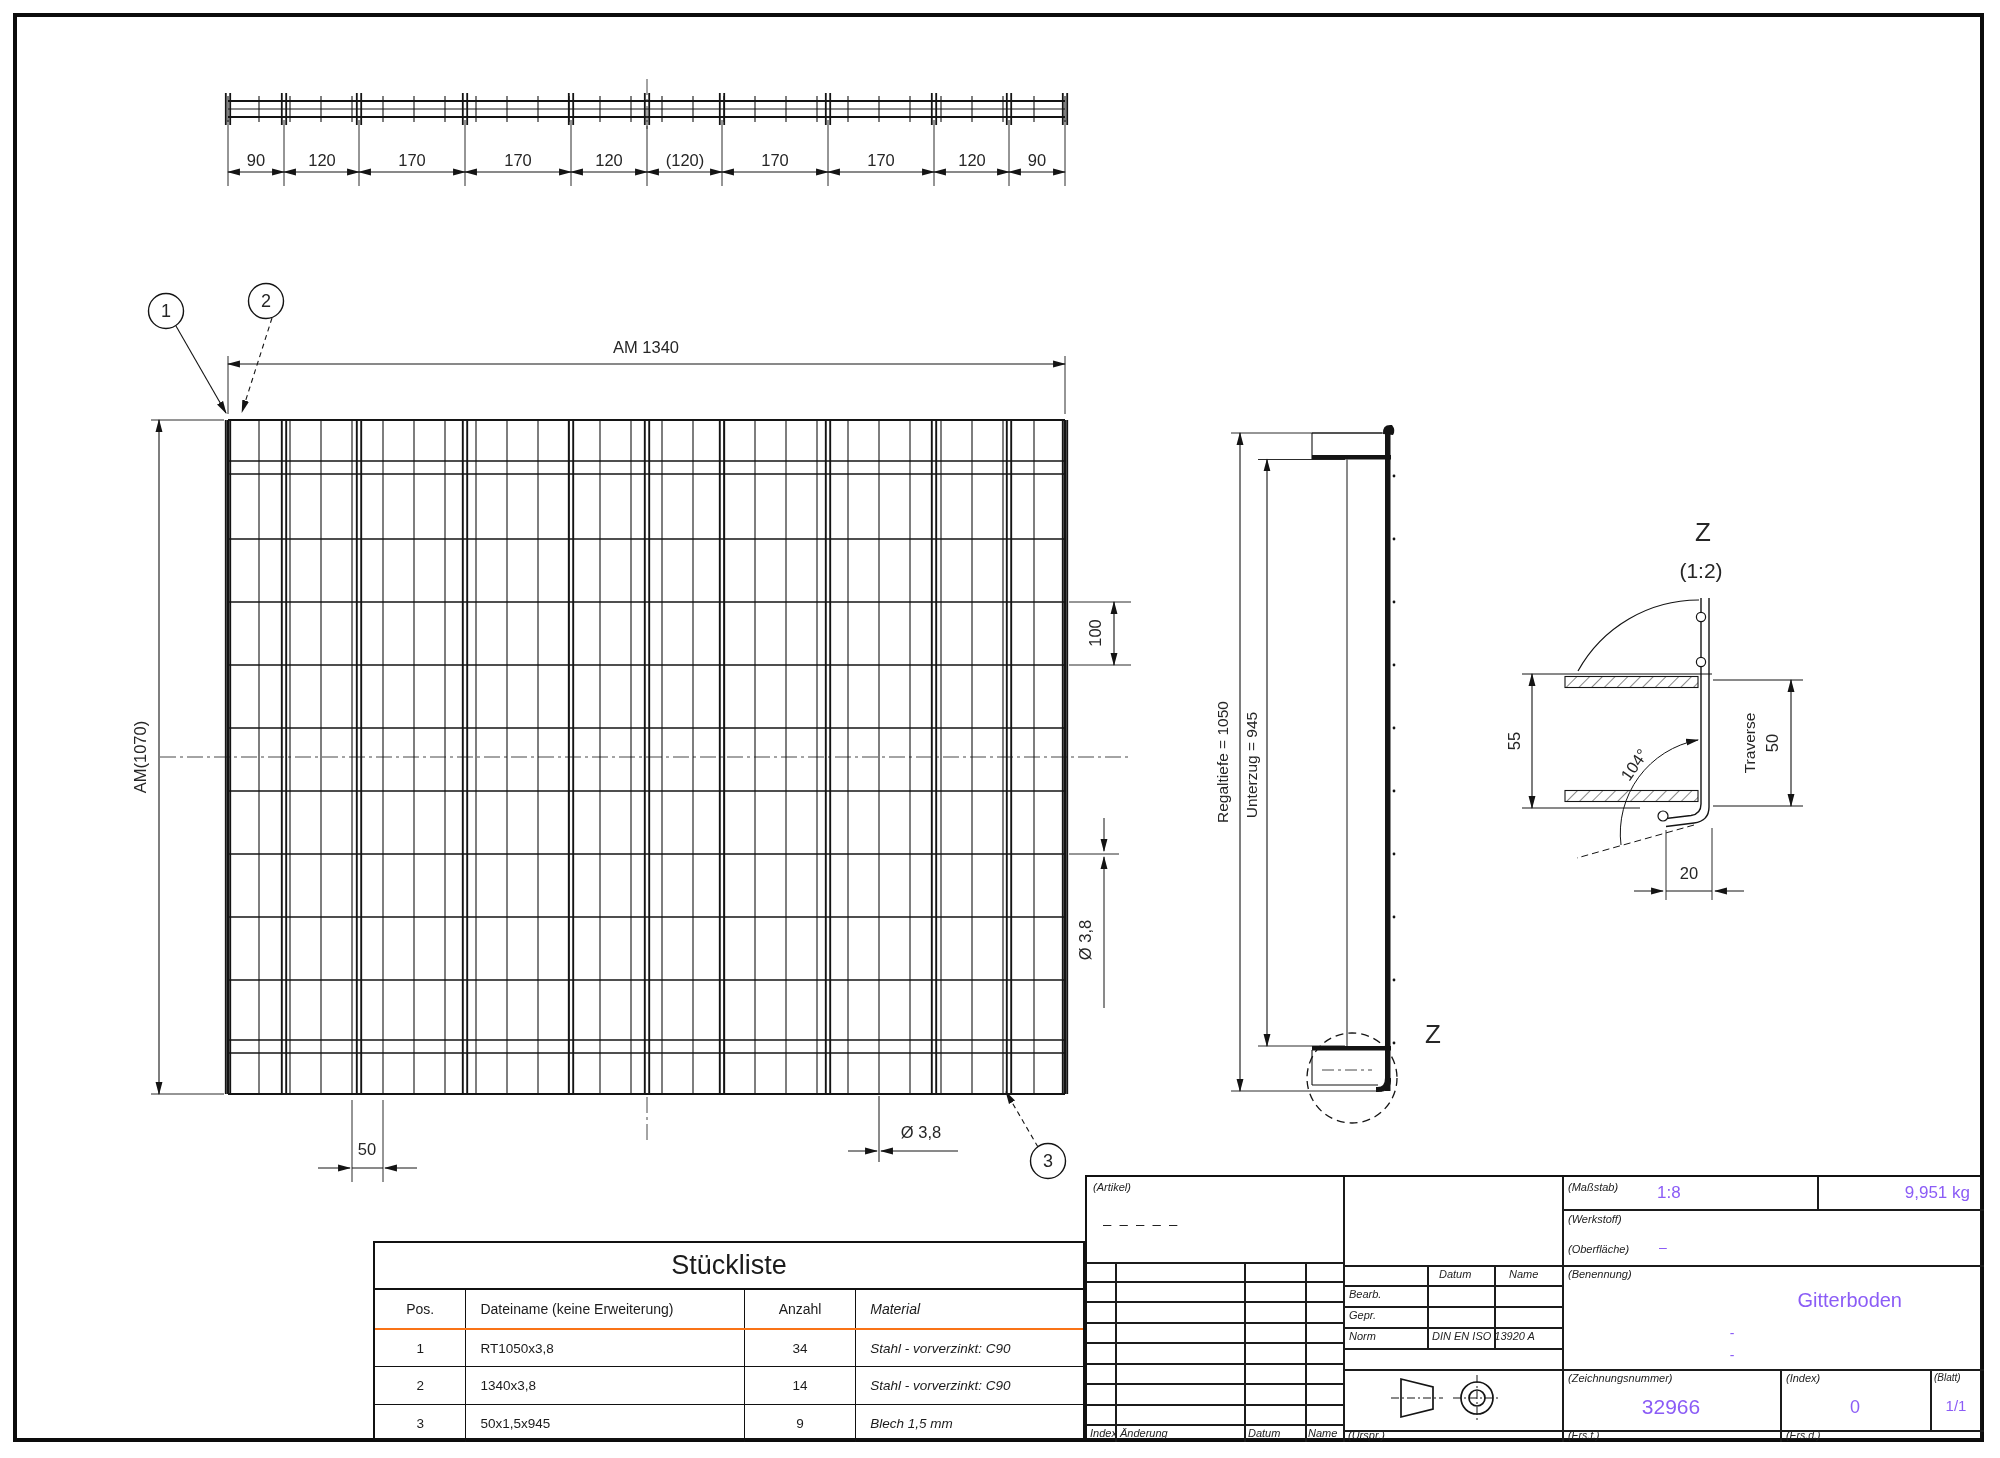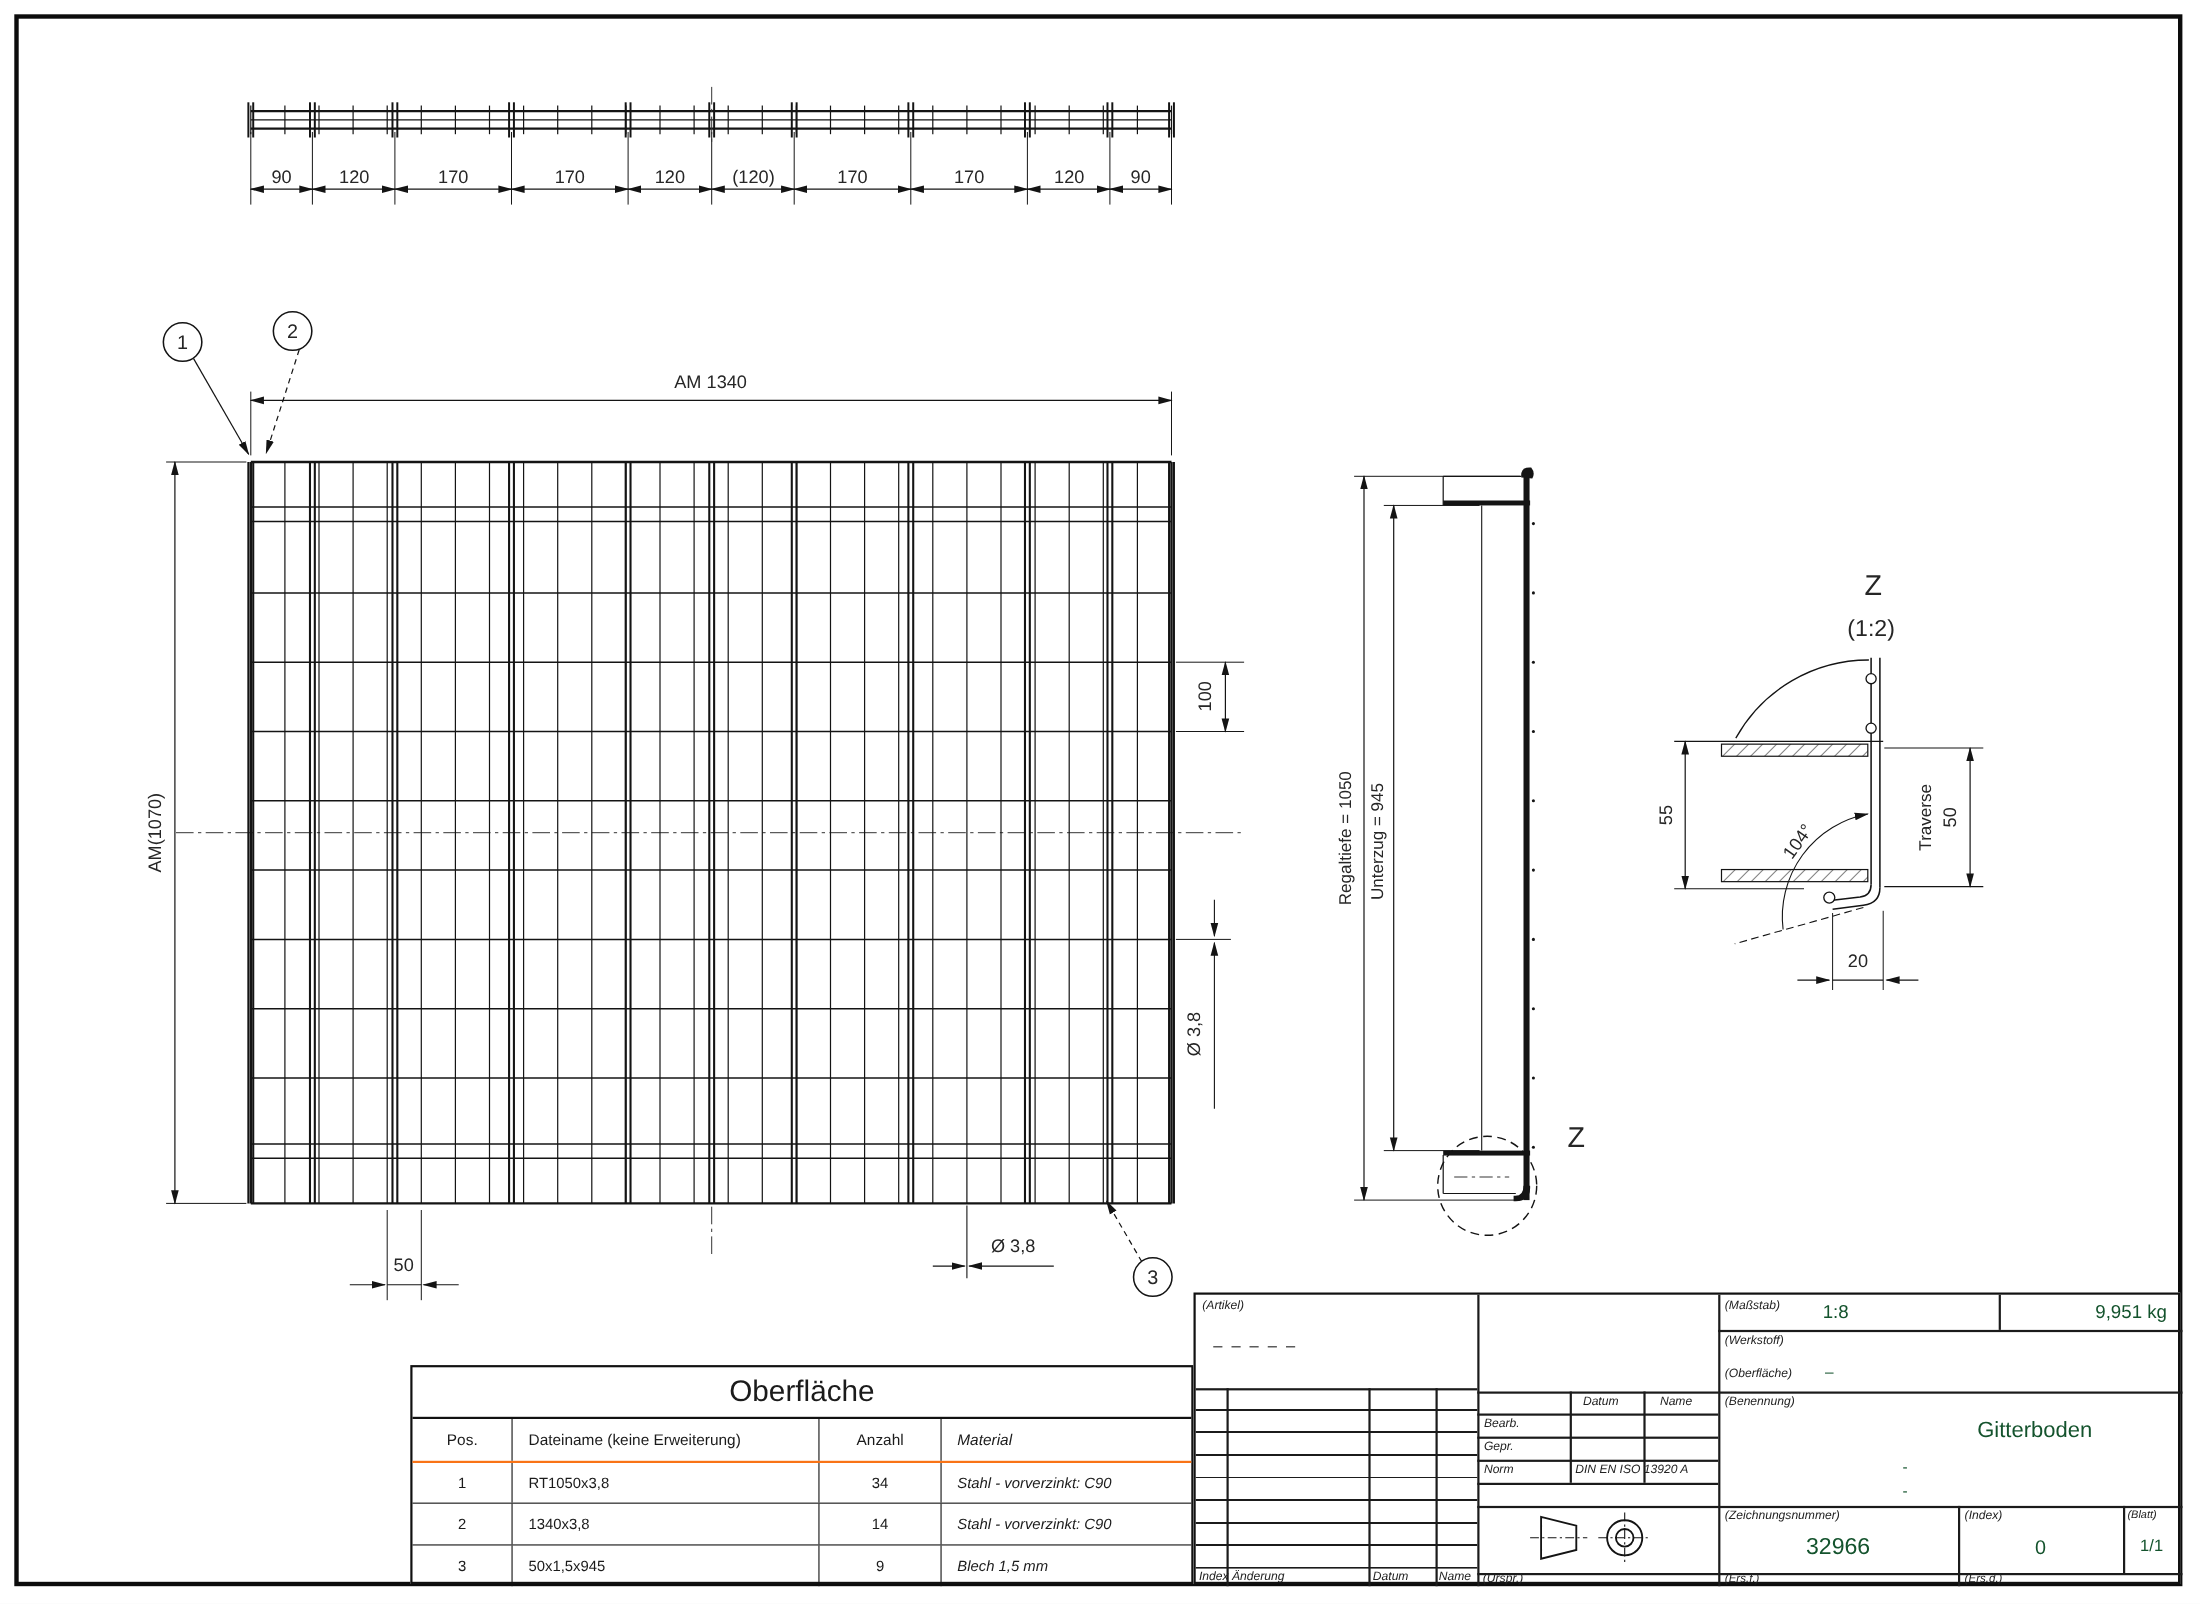--- a/index.html
+++ b/index.html
@@ -29,21 +29,21 @@
   .c-mat{width:228px;font-style:italic;}
   .phead{height:40px;border-bottom:2px solid #f97316;}
   .phead .pcell{font-size:14px;}
   .pdata{height:37.3px;}
   
   .tblock{position:absolute;left:1085px;top:1175px;width:897px;height:265px;
           border:2.4px solid #111;box-sizing:border-box;background:#fff;}
   .hl{position:absolute;background:#1b1b1b;height:1.7px;}
   .vl{position:absolute;background:#1b1b1b;width:1.7px;}
   .lab{position:absolute;font-size:11px;color:#222;white-space:nowrap;font-style:italic;}
-  .val{position:absolute;color:#14532d;white-space:nowrap;}
+  .val{position:absolute;color:#8b5cf6;white-space:nowrap;}
   .dashes{position:absolute;font-size:15px;letter-spacing:2px;color:#222;}
   .revrows{position:absolute;left:0;top:85px;width:256px;height:164px;
            background:repeating-linear-gradient(to bottom,transparent 0,transparent 18.8px,#1b1b1b 18.8px,#1b1b1b 20.5px);}
 </style>
 </head>
 <body>
 
 <div class="frame"></div>
 
 <svg id="dwg" width="2000" height="1458" viewBox="0 0 2000 1458" style="position:absolute;left:0;top:0">
@@ -347,21 +347,21 @@
     <line x1="1666" y1="830" x2="1666" y2="900" stroke="#141414" stroke-width="0.9"></line>
     <line x1="1712" y1="828" x2="1712" y2="900" stroke="#141414" stroke-width="0.9"></line>
     <line x1="1666" y1="891" x2="1712" y2="891" stroke="#141414" stroke-width="1"></line>
     <line x1="1634" y1="891" x2="1663" y2="891" stroke="#141414" stroke-width="1" marker-end="url(#arr)"></line>
     <line x1="1744" y1="891" x2="1715" y2="891" stroke="#141414" stroke-width="1" marker-end="url(#arr)"></line>
     <text class="dim" x="1689" y="879" text-anchor="middle">20</text>
   </g>
 </svg>
 
 <div class="plist">
-  <div class="title">Oberfläche</div>
+  <div class="title">Stückliste</div>
   <div class="prow phead">
     <div class="pcell c-pos">Pos.</div>
     <div class="pcell c-name">Dateiname (keine Erweiterung)</div>
     <div class="pcell c-qty">Anzahl</div>
     <div class="pcell c-mat">Material</div>
   </div>
   <div class="prow pdata">
     <div class="pcell c-pos">1</div>
     <div class="pcell c-name">RT1050x3,8</div>
     <div class="pcell c-qty">34</div>

